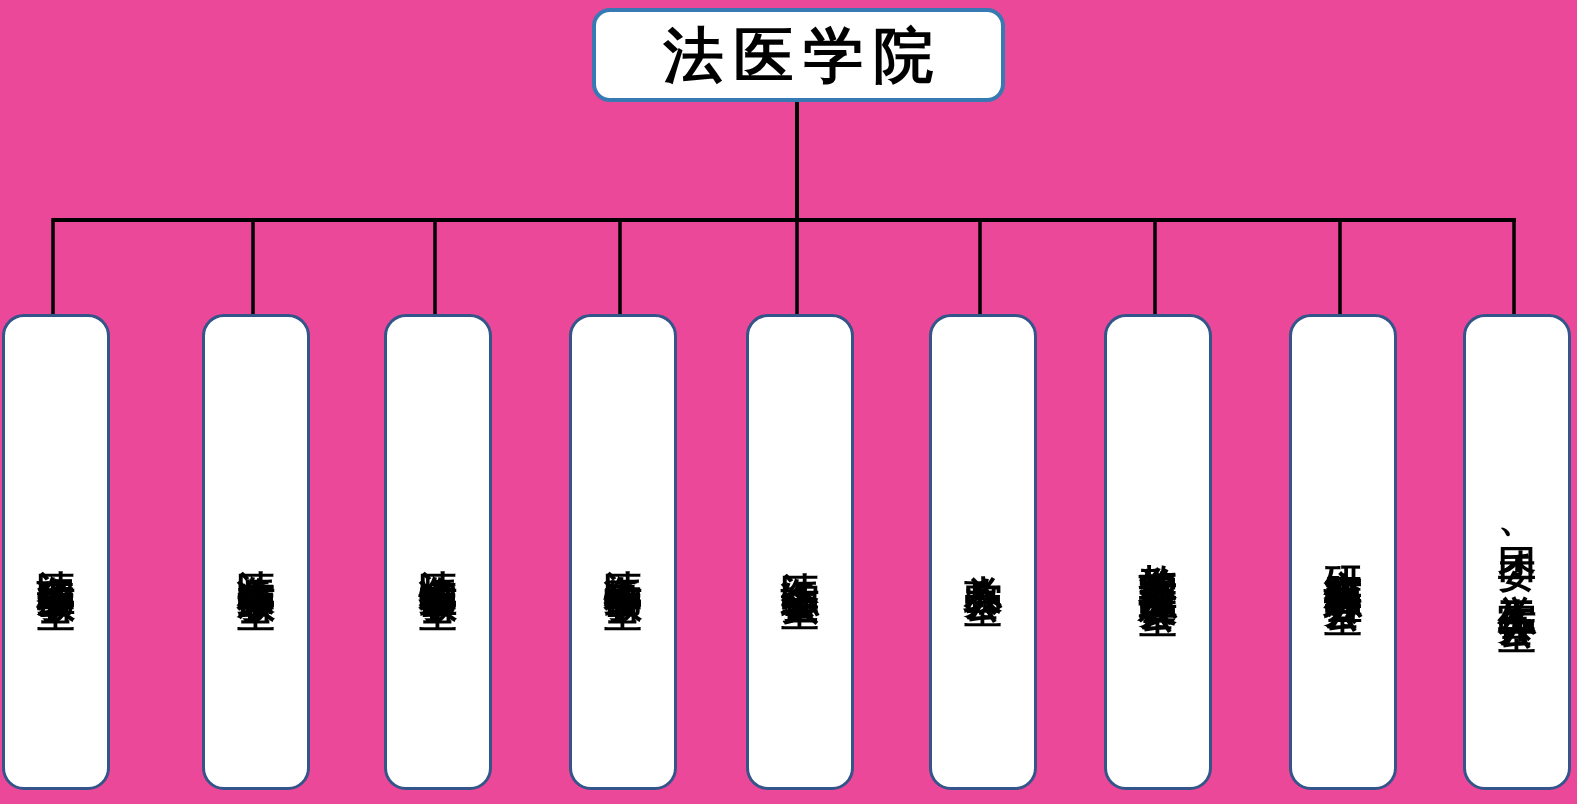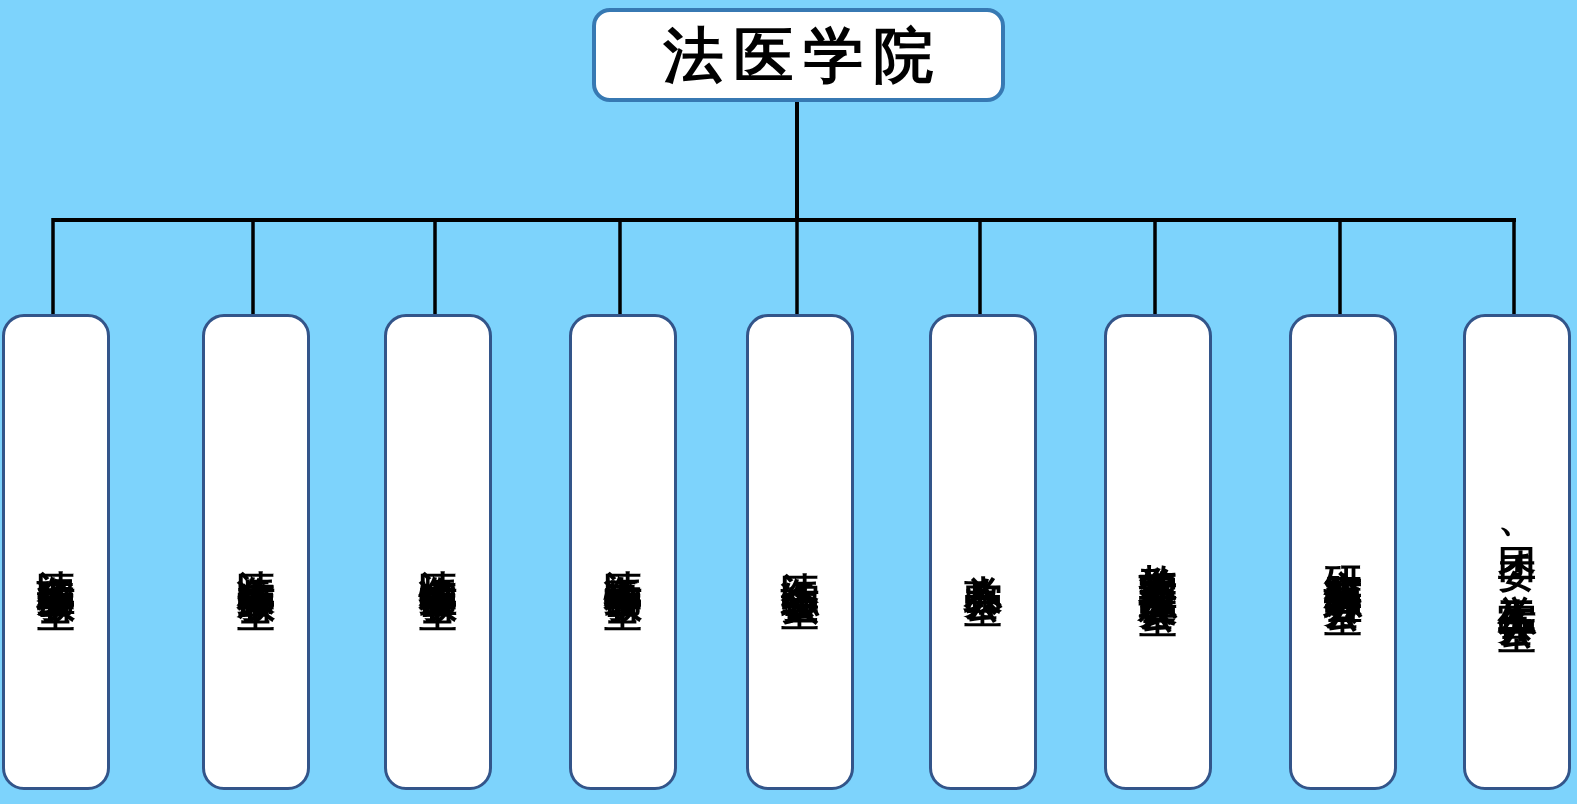--- a/index.html
+++ b/index.html
@@ -5,21 +5,21 @@
   html, body {
     margin: 0;
     padding: 0;
     background: #ffffff;
     font-family: "DejaVu Sans", "Liberation Sans", sans-serif;
   }
   .stage {
     position: relative;
     width: 1577px;
     height: 804px;
-    background: #7dd3fc;
+    background: #ec4899;
     overflow: hidden;
   }
   .connector-svg {
     position: absolute;
     left: 0;
     top: 0;
     width: 1577px;
     height: 804px;
   }
   .connector-svg line {

